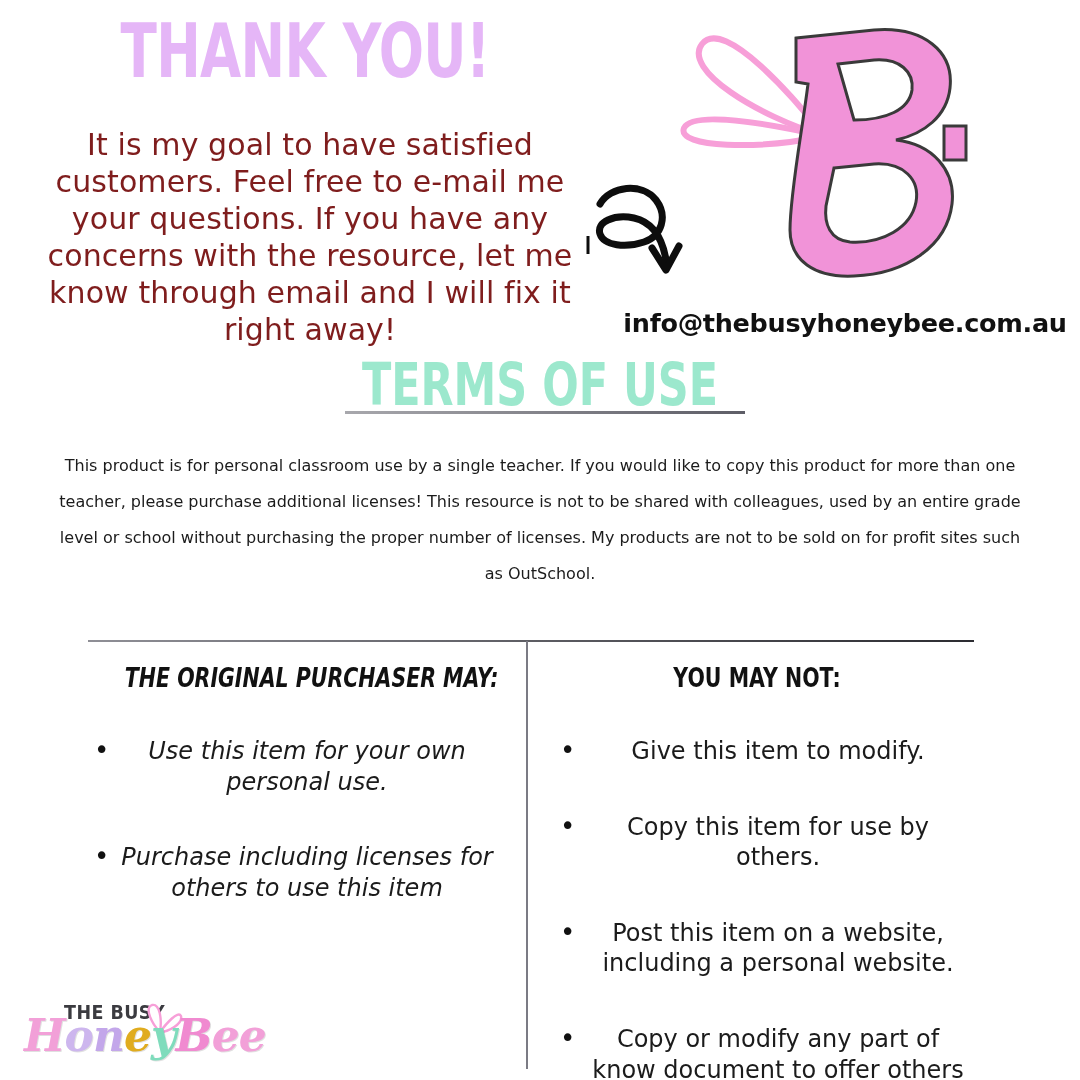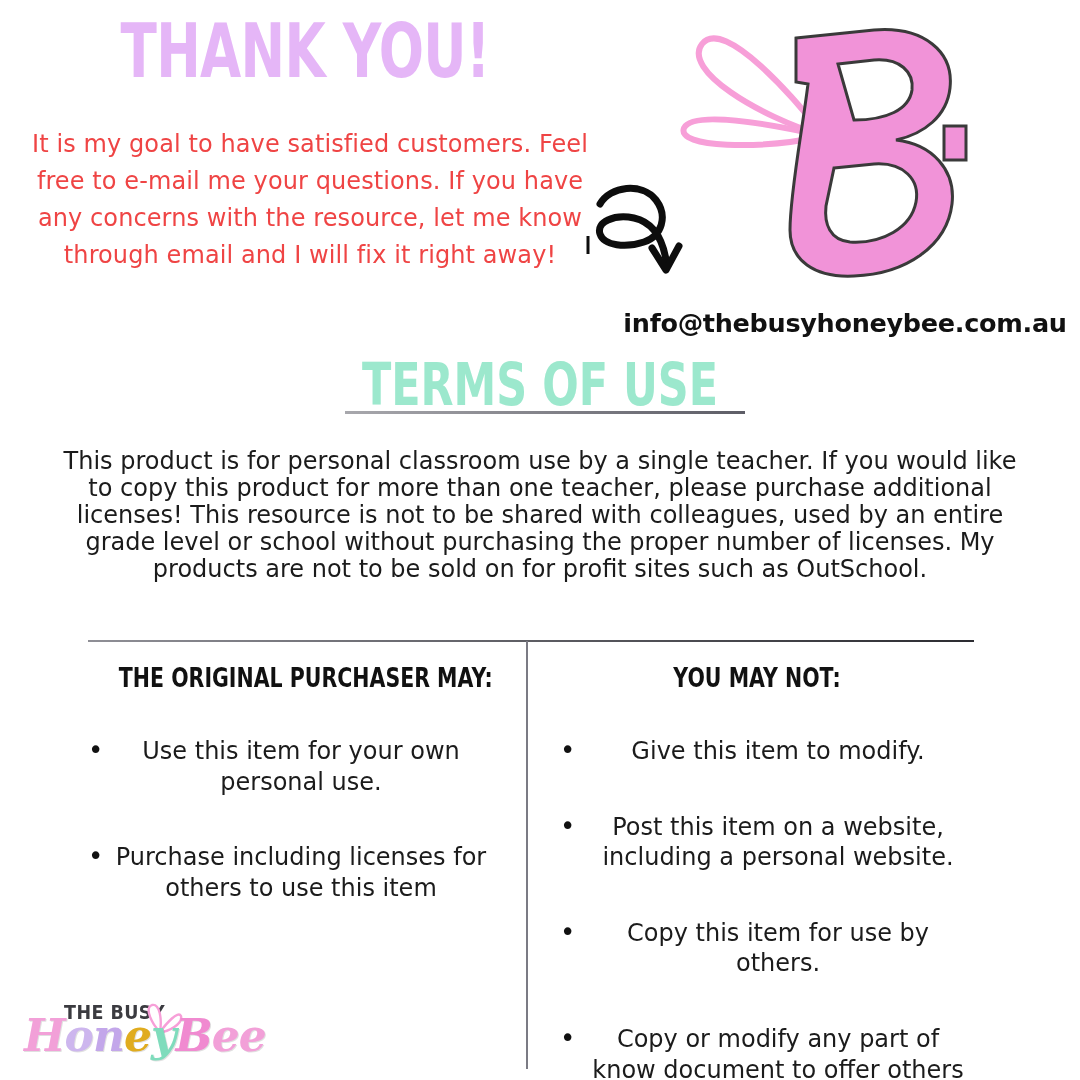--- a/index.html
+++ b/index.html
@@ -41,23 +41,23 @@
   }
 
   
   #intro-paragraph {
     position: absolute;
     left: 18px;
     top: 126px;
     width: 584px;
     text-align: center;
     font-family: "DejaVu Sans", sans-serif;
-    font-size: 24px;
+    font-size: 30px;
     line-height: 37px;
-    color: #ef4444;
+    color: #7f1d1d;
     letter-spacing: 0.1px;
   }
 
   
   #curly-arrow {
     position: absolute;
     left: 586px;
     top: 178px;
     width: 104px;
     height: 108px;
@@ -116,22 +116,22 @@
   }
 
   
   #terms-paragraph {
     position: absolute;
     left: 52px;
     top: 448px;
     width: 976px;
     text-align: center;
     font-family: "DejaVu Sans", sans-serif;
-    font-size: 24px;
-    line-height: 27px;
+    font-size: 16px;
+    line-height: 36px;
     color: #1b1b1b;
     letter-spacing: 0px;
   }
 
   
   #columns-divider-horizontal {
     position: absolute;
     left: 88px;
     top: 640px;
     width: 886px;
@@ -145,21 +145,21 @@
     width: 2px;
     height: 428px;
     background: #7b7b84;
   }
 
   
   .column {
     position: absolute;
     top: 664px;
   }
-  #column-may { left: 66px; width: 440px; }
+  #column-may { left: 72px; width: 440px; font-style: italic; }
   #column-may-not { left: 532px; width: 450px; }
 
   .column-heading {
     text-align: center;
     font-family: "DejaVu Sans", sans-serif;
     font-weight: 700;
     font-size: 27px;
     line-height: 1;
     color: #111111;
     letter-spacing: 0px;
@@ -305,22 +305,22 @@
     <ul class="bullet-list" id="list-may">
         <li class="bullet-item">Use this item for your own personal use.</li>
         <li class="bullet-item">Purchase including licenses for others to use this item</li>
       </ul>
   </div>
 
   <div class="column" id="column-may-not">
     <div class="column-heading">YOU MAY NOT:</div>
     <ul class="bullet-list" id="list-may-not">
         <li class="bullet-item">Give this item to modify.</li>
+        <li class="bullet-item">Copy this item for use by others.</li>
         <li class="bullet-item">Post this item on a website, including a personal website.</li>
-        <li class="bullet-item">Copy this item for use by others.</li>
         <li class="bullet-item">Copy or modify any part of know document to offer others for free or for sale.</li>
       </ul>
   </div>
 
   <div id="footer-logo">
     <div id="footer-logo-the-busy">THE BUSY</div>
     <div id="footer-logo-wings">
       <svg viewBox="0 0 48 34" width="48" height="34" aria-hidden="true">
         <path d="M24 30 C16 22, 8 6, 16 3 C24 1, 26 18, 24 30 Z" fill="#ffffff" stroke="#f79fd8" stroke-width="2.4"></path>
         <path d="M24 30 C30 22, 42 8, 45 14 C47 22, 32 30, 24 30 Z" fill="#ffffff" stroke="#f79fd8" stroke-width="2.4"></path>

